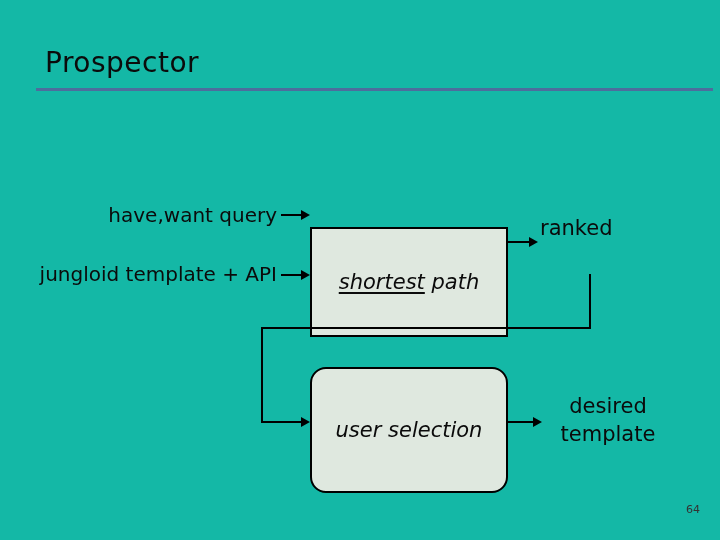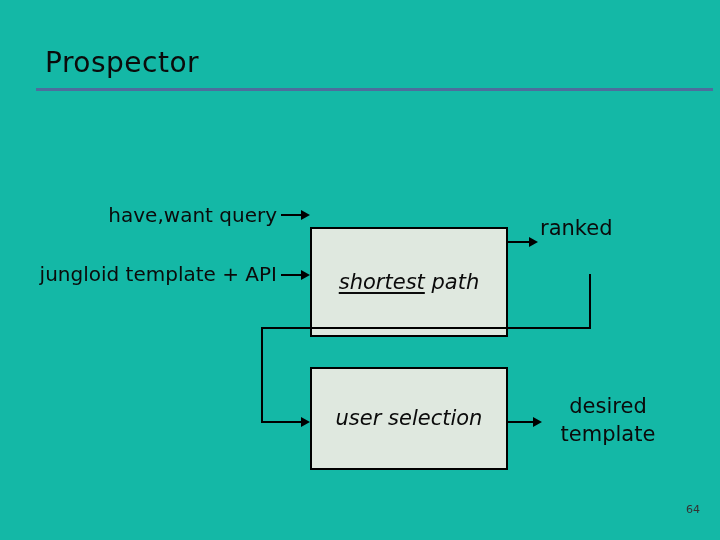--- a/index.html
+++ b/index.html
@@ -114,21 +114,21 @@
   <div class="output-label output-1">
     <div>ranked</div>
   </div>
 
   <div class="line" style="left:589px; top:274px; width:2px; height:55px;"></div>
   <div class="line" style="left:261px; top:327px; width:330px; height:2px;"></div>
   <div class="line" style="left:261px; top:327px; width:2px; height:96px;"></div>
   <div class="line" style="left:261px; top:421px; width:40px; height:2px;"></div>
   <div class="arrowhead" style="left:301px; top:417px;"></div>
 
-  <div class="box" style="top:367px; height:103px;">
+  <div class="box" style="top:367px; height:126px;border-radius:16px;">
     <div>user selection</div>
   </div>
 
   <div class="line" style="left:508px; top:421px; width:25px; height:2px;"></div>
   <div class="arrowhead" style="left:533px; top:417px;"></div>
 
   <div class="output-label output-2">
     <div>desired</div>
     <div>template</div>
   </div>

